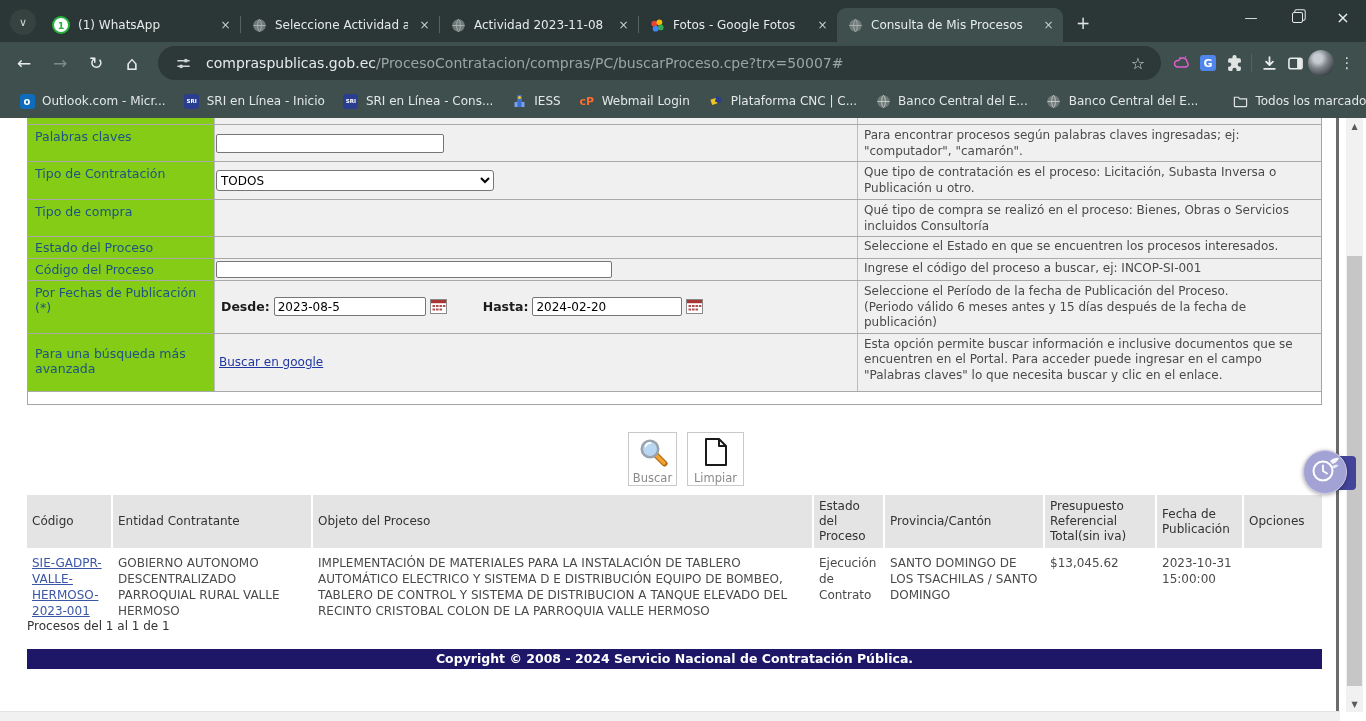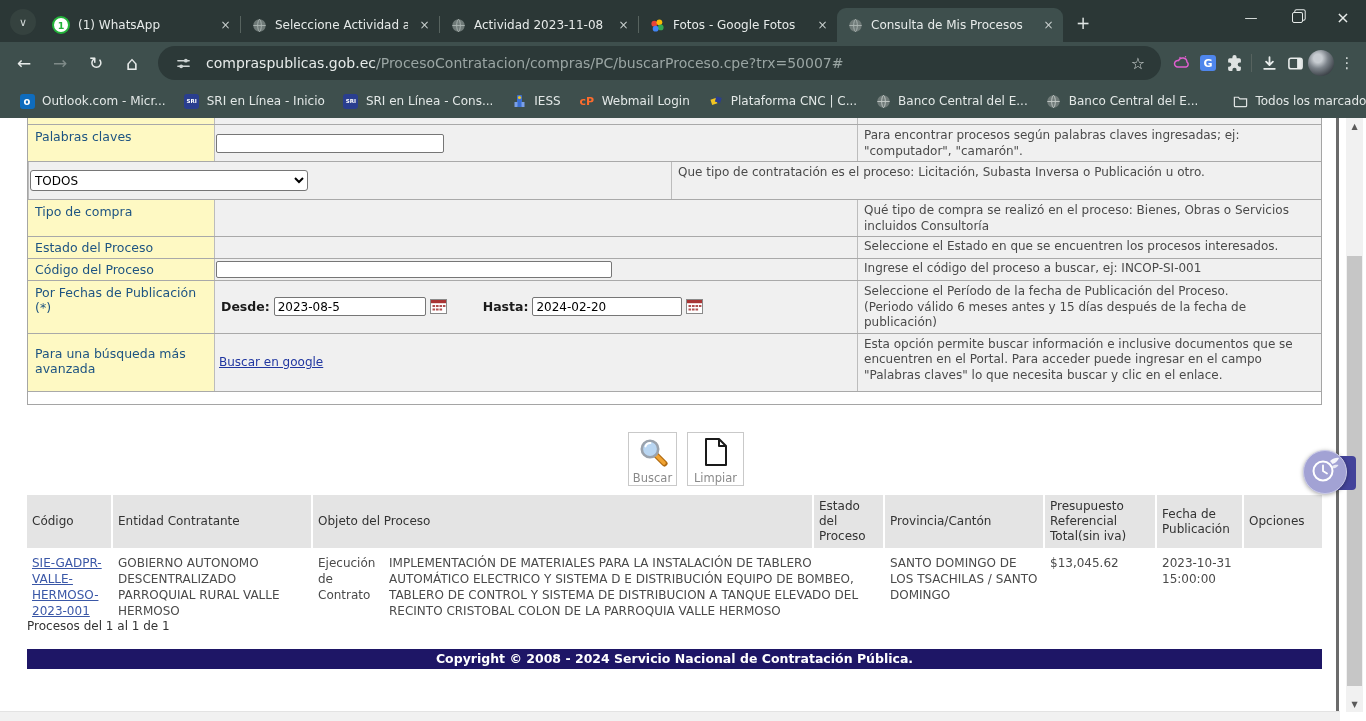--- a/index.html
+++ b/index.html
@@ -60,21 +60,21 @@
   .bm-flex{flex:1;}
 
   
   .page{position:absolute;left:0;top:118px;width:1366px;height:603px;background:#fff;overflow:hidden;}
 
   .ftable{position:absolute;left:27px;top:0;width:1295px;box-sizing:border-box;
     border-left:1px solid #a5a5a5;border-right:1px solid #a5a5a5;border-bottom:1px solid #a5a5a5;
     font-size:12px;}
   .frow{display:flex;border-top:1px solid #a9a9a9;align-items:stretch;}
   .frow.first{border-top:none;}
-  .fl{width:186px;box-sizing:border-box;background:#fef9c3;padding:4px 4px 2px 7px;
+  .fl{width:186px;box-sizing:border-box;background:#84cc16;padding:4px 4px 2px 7px;
     color:#1e5482;font-size:12.5px;line-height:15px;}
   .fm{width:644px;box-sizing:border-box;background:#f0f0f0;border-left:1px solid #bcbcbc;
     border-right:1px solid #bcbcbc;display:flex;align-items:center;padding-left:1px;}
   .fd{flex:1;box-sizing:border-box;background:#f0f0f0;padding:3px 8px 2px 6px;color:#4a4a4a;
     font-size:12px;line-height:15.5px;white-space:pre-line;}
   .frow.filler .fl,.frow.filler .fm,.frow.filler .fd{background:#fff;border:none;}
   .tinput{height:17px;border:1px solid #767676;border-radius:2px;background:#fff;
     font-size:12px;padding:0 3px;font-family:inherit;box-sizing:content-box;}
   .fsel{width:278px;height:21px;border:1px solid #767676;border-radius:3px;background:#fff;
     font-size:12px;font-family:inherit;}
@@ -332,20 +332,21 @@
 
       <div class="frow" style="min-height:32px;">
         <div class="fl">Palabras claves</div>
         <div class="fm">
           <input class="tinput" style="width: 220px;" type="text" value="">
         </div>
         <div class="fd">Para encontrar procesos según palabras claves ingresadas; ej: "computador", "camarón".</div>
       </div>
 
       <div class="frow" style="min-height:37px;">
+        <div class="fl">Tipo de Contratación</div>
         <div class="fm">
           <select class="fsel">
             <option>TODOS</option>
           </select>
         </div>
         <div class="fd">Que tipo de contratación es el proceso: Licitación, Subasta Inversa o Publicación u otro.</div>
       </div>
 
       <div class="frow" style="min-height:36px;">
         <div class="fl">Tipo de compra</div>
@@ -454,22 +455,22 @@
         <div class="rh c-objeto">Objeto del Proceso</div>
         <div class="rh c-estado">Estado del Proceso</div>
         <div class="rh c-prov">Provincia/Cantón</div>
         <div class="rh c-pres">Presupuesto Referencial Total(sin iva)</div>
         <div class="rh c-fecha">Fecha de Publicación</div>
         <div class="rh c-opc">Opciones</div>
       </div>
       <div class="rbody">
         <div class="rc c-codigo"><a class="codelink">SIE-GADPR-VALLE-HERMOSO-2023-001</a></div>
         <div class="rc c-entidad">GOBIERNO AUTONOMO DESCENTRALIZADO PARROQUIAL RURAL VALLE HERMOSO</div>
+        <div class="rc c-objeto">IMPLEMENTACIÓN DE MATERIALES PARA LA INSTALACIÓN DE TABLERO AUTOMÁTICO ELECTRICO Y SISTEMA D E DISTRIBUCIÓN EQUIPO DE BOMBEO, TABLERO DE CONTROL Y SISTEMA DE DISTRIBUCION A TANQUE ELEVADO DEL RECINTO CRISTOBAL COLON DE LA PARROQUIA VALLE HERMOSO</div>
         <div class="rc c-estado">Ejecución de Contrato</div>
-        <div class="rc c-objeto">IMPLEMENTACIÓN DE MATERIALES PARA LA INSTALACIÓN DE TABLERO AUTOMÁTICO ELECTRICO Y SISTEMA D E DISTRIBUCIÓN EQUIPO DE BOMBEO, TABLERO DE CONTROL Y SISTEMA DE DISTRIBUCION A TANQUE ELEVADO DEL RECINTO CRISTOBAL COLON DE LA PARROQUIA VALLE HERMOSO</div>
         <div class="rc c-prov">SANTO DOMINGO DE LOS TSACHILAS / SANTO DOMINGO</div>
         <div class="rc c-pres">$13,045.62</div>
         <div class="rc c-fecha">2023-10-31 15:00:00</div>
         <div class="rc c-opc"></div>
       </div>
     </div>
 
     <div class="pagination">Procesos del 1 al 1 de 1</div>
 
     <div class="footerbar">Copyright © 2008 - 2024 Servicio Nacional de Contratación Pública.</div>

